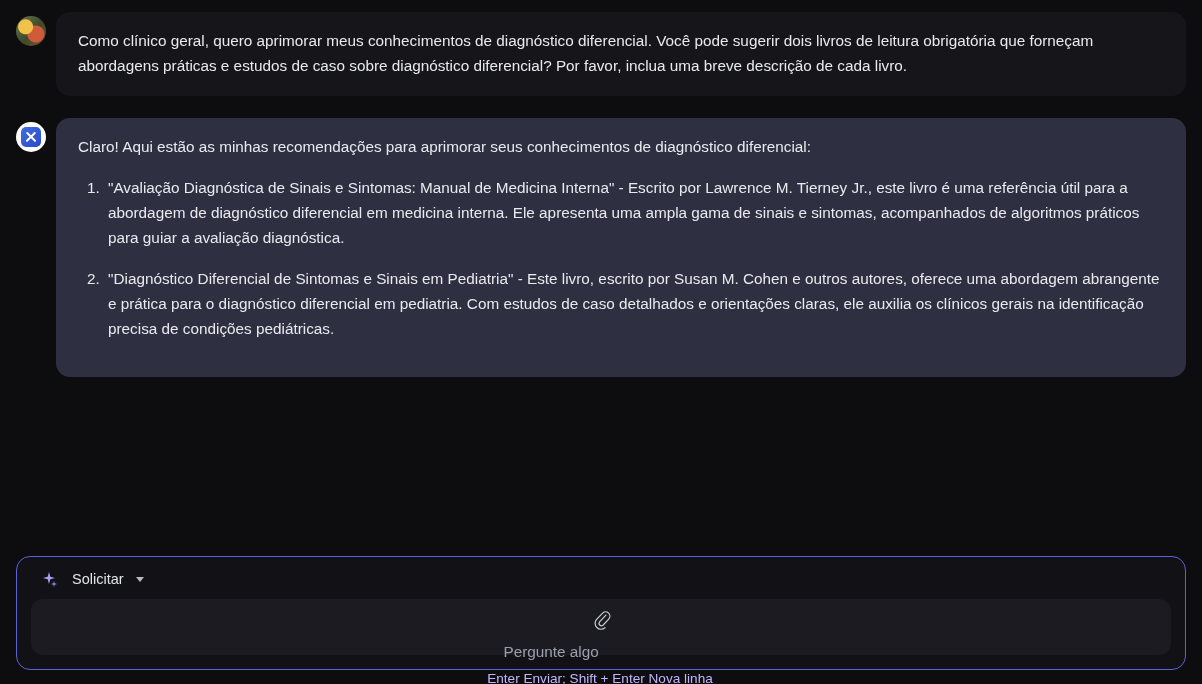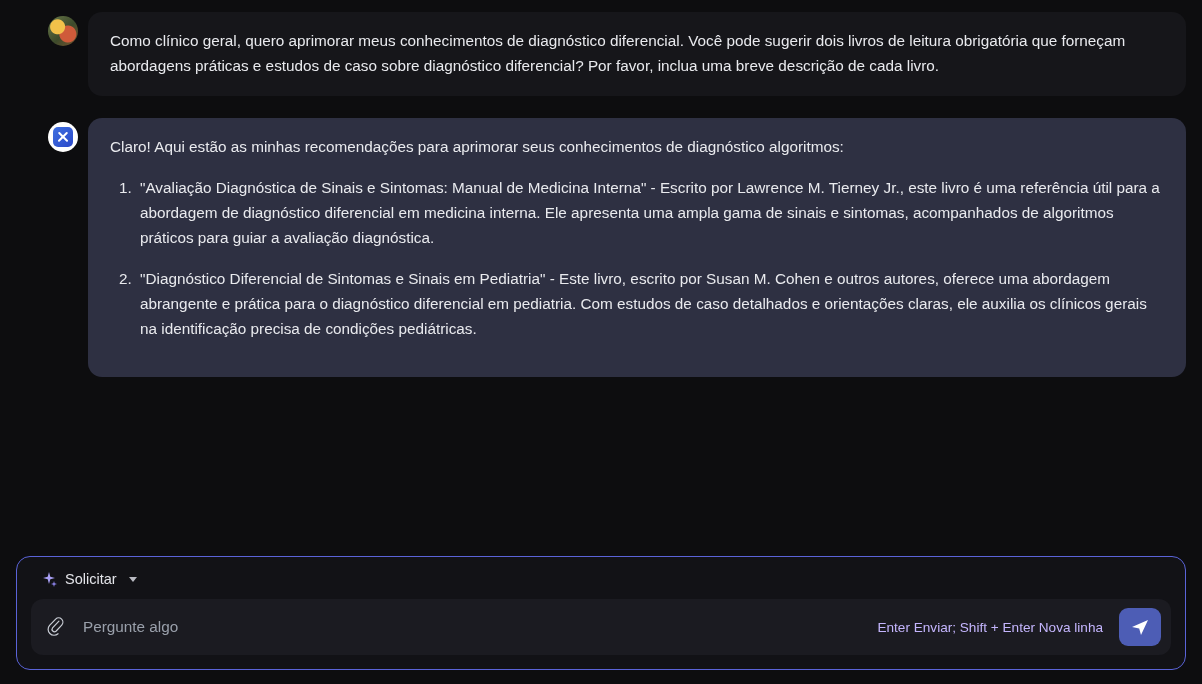--- a/index.html
+++ b/index.html
@@ -15,21 +15,20 @@
   #app {
     position: relative;
     width: 1202px;
     height: 684px;
     background: #0d0d0f;
   }
 
   
   .conversation {
     padding: 12px 16px 0 16px;
-    margin-left: 32px;
   }
 
   .msg-row {
     display: flex;
     align-items: flex-start;
     gap: 10px;
     margin-bottom: 22px;
   }
 
   .avatar {
@@ -141,37 +140,39 @@
     content: "";
     position: absolute;
     right: 0px; bottom: 0px;
     width: 6px; height: 6px;
     background: #8f86ef;
     clip-path: polygon(50% 0%, 61% 39%, 100% 50%, 61% 61%, 50% 100%, 39% 61%, 0% 50%, 39% 39%);
   }
   .composer-top .label {
     color: #e3e4e9;
     font-size: 14.5px;
+    margin-left: 7px;
   }
   .caret-down {
     width: 0; height: 0;
     border-left: 4.5px solid transparent;
     border-right: 4.5px solid transparent;
     border-top: 5px solid #b9bac2;
     margin-left: 4px;
   }
 
   .input-row {
     display: flex;
     align-items: center;
     gap: 10px;
     background: #1b1b21;
     border-radius: 12px;
     padding: 10px 10px 10px 14px;
     height: 56px;
+    flex-direction: column;
   }
 
   .clip-icon {
     flex: 0 0 auto;
     width: 22px;
     height: 24px;
     position: relative;
   }
   .clip-icon svg { display: block; }
 
@@ -220,21 +221,21 @@
       <div class="bubble user">
         <p>Como clínico geral, quero aprimorar meus conhecimentos de diagnóstico diferencial. Você pode sugerir dois livros de leitura obrigatória que forneçam abordagens práticas e estudos de caso sobre diagnóstico diferencial? Por favor, inclua uma breve descrição de cada livro.</p>
       </div>
     </div>
 
     <div class="msg-row">
       <div class="avatar assistant">
         <span class="logo"></span>
       </div>
       <div class="bubble assistant">
-        <p class="lead">Claro! Aqui estão as minhas recomendações para aprimorar seus conhecimentos de diagnóstico algoritmos:</p>
+        <p class="lead">Claro! Aqui estão as minhas recomendações para aprimorar seus conhecimentos de diagnóstico diferencial:</p>
         <ol class="answer-list">
           <li>"Avaliação Diagnóstica de Sinais e Sintomas: Manual de Medicina Interna" - Escrito por Lawrence M. Tierney Jr., este livro é uma referência útil para a abordagem de diagnóstico diferencial em medicina interna. Ele apresenta uma ampla gama de sinais e sintomas, acompanhados de algoritmos práticos para guiar a avaliação diagnóstica.</li>
           <li>"Diagnóstico Diferencial de Sintomas e Sinais em Pediatria" - Este livro, escrito por Susan M. Cohen e outros autores, oferece uma abordagem abrangente e prática para o diagnóstico diferencial em pediatria. Com estudos de caso detalhados e orientações claras, ele auxilia os clínicos gerais na identificação precisa de condições pediátricas.</li>
         </ol>
       </div>
     </div>
 
   </div>
 
   <div class="composer">

